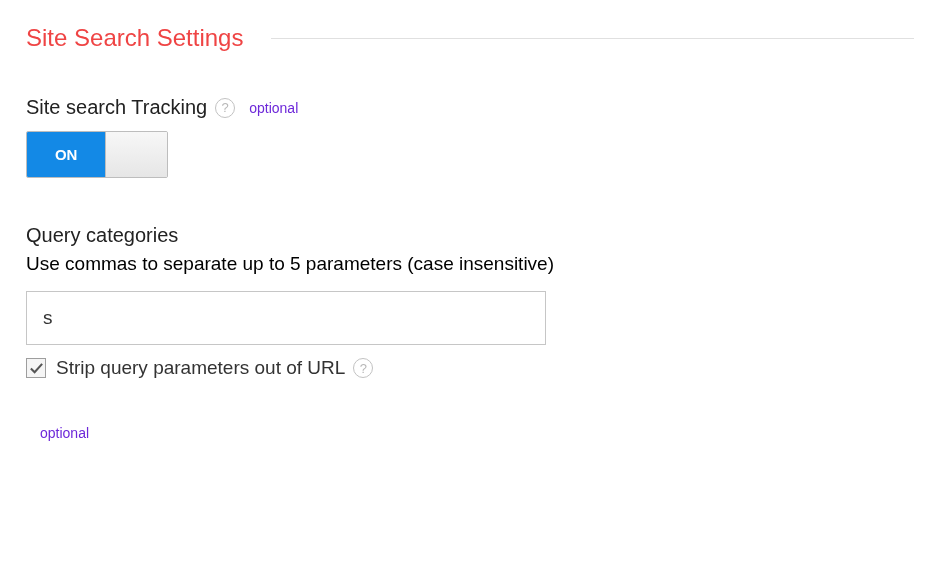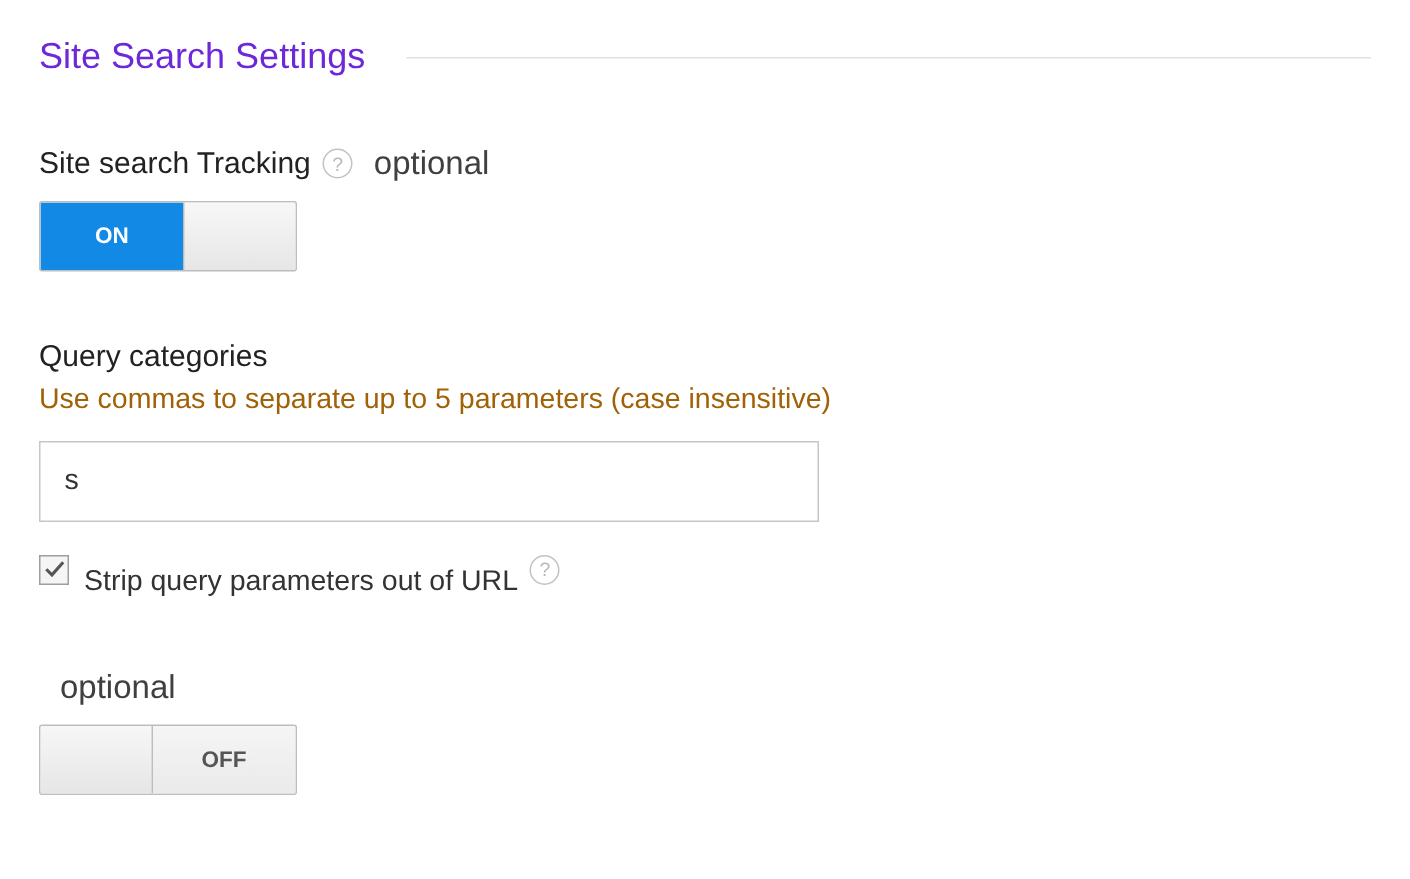--- a/index.html
+++ b/index.html
@@ -13,21 +13,21 @@
       padding: 24px 26px;
       width: 940px;
     }
     .section-header {
       display: flex;
       align-items: center;
       margin-bottom: 44px;
     }
     .section-title {
       font-size: 24px;
-      color: #6d28d9;
+      color: #ef4444;
       font-weight: 400;
       margin-right: 28px;
       white-space: nowrap;
     }
     .section-divider {
       flex: 1;
       height: 1px;
       background: #e0e0e0;
     }
     .field-group {
@@ -51,36 +51,36 @@
       height: 20px;
       border: 1.5px solid #c2c2c2;
       border-radius: 50%;
       color: #b8b8b8;
       font-size: 13px;
       margin-left: 8px;
       font-weight: 400;
       cursor: help;
     }
     .optional-tag {
-      font-size: 22px;
-      color: #404040;
+      font-size: 14px;
+      color: #6d28d9;
       margin-left: 14px;
       font-weight: 400;
     }
     .field-description {
       font-size: 19px;
-      color: #a16207;
+      color: #000000;
       margin-top: 6px;
       margin-bottom: 16px;
       font-weight: 400;
     }
     
     .toggle {
       display: inline-flex;
-      width: 172px;
+      width: 142px;
       height: 47px;
       border: 1px solid #bdbdbd;
       border-radius: 2px;
       overflow: hidden;
       cursor: pointer;
       user-select: none;
     }
     .toggle-on .toggle-left {
       background: #1389e6;
       color: #fff;
@@ -147,21 +147,20 @@
       margin-right: 10px;
       cursor: pointer;
     }
     .checkbox svg {
       width: 15px;
       height: 15px;
     }
     .checkbox-label {
       font-size: 19px;
       color: #333;
-      margin-top: 17px;
     }
   </style>
 </head>
 <body>
 
 <div class="section-header">
   <div class="section-title">Site Search Settings</div>
   <div class="section-divider"></div>
 </div>
 
@@ -191,17 +190,13 @@
     </span>
     <span class="checkbox-label">Strip query parameters out of URL</span>
     <span class="help-icon" style="margin-left:8px;">?</span>
   </div>
 </div>
 
 <div class="field-group" style="margin-bottom:0;">
   <div class="field-label-row">
     <span class="optional-tag">optional</span>
   </div>
-  <div class="toggle toggle-off">
-    <div class="toggle-left"></div>
-    <div class="toggle-right">OFF</div>
-  </div>
 </div>
 
 </body></html>

